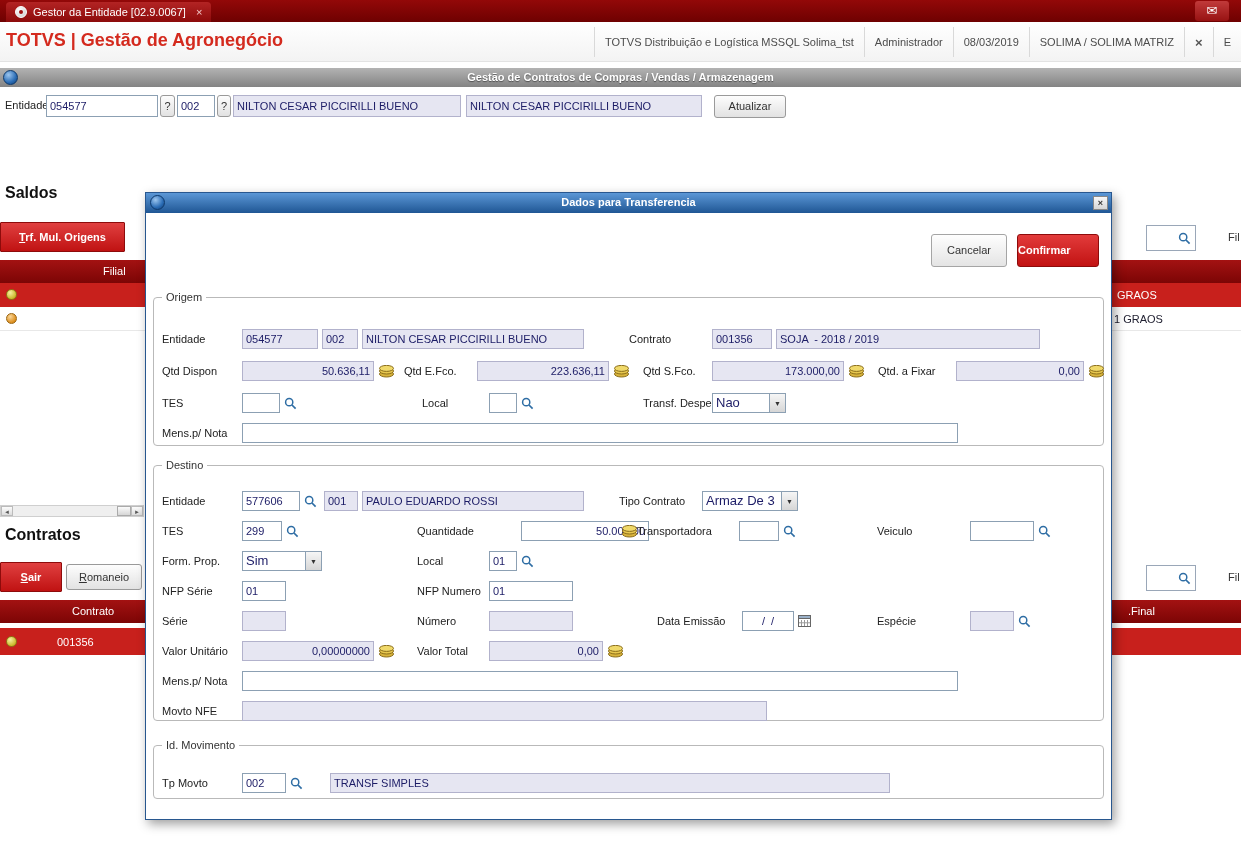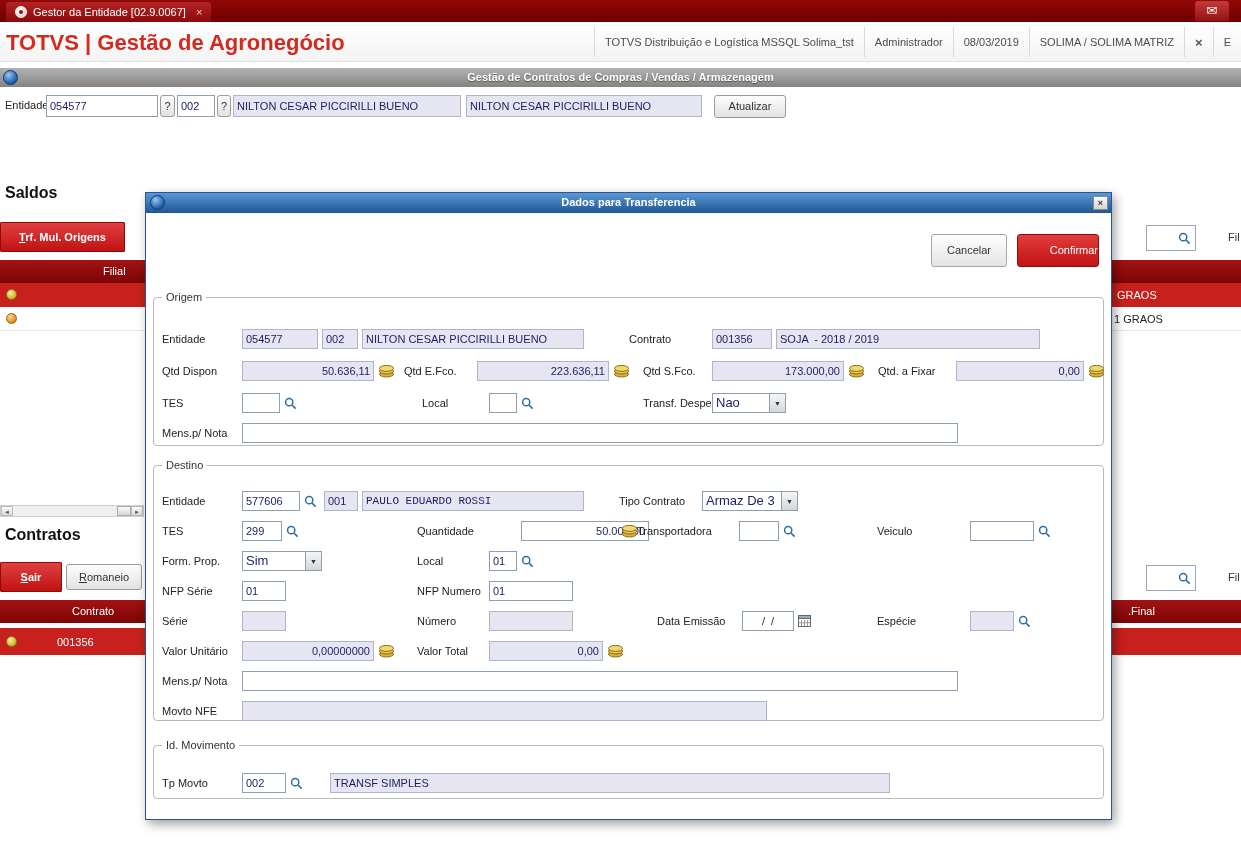--- a/index.html
+++ b/index.html
@@ -16,21 +16,21 @@
   .tab-logo { width:12px; height:12px; border-radius:50%; background:radial-gradient(circle at 35% 30%, #ffffff, #d8d8d8 70%); border:1px solid #fff; position:relative; }
   .tab-logo::after { content:""; position:absolute; left:3px; top:3px; width:4px; height:4px; border-radius:50%; background:#a01010; }
   .tab-close { font-size:11px; color:#f5caca; margin-left:4px; }
   .mail-btn { position:absolute; right:12px; top:1px; width:34px; height:20px;
               background:linear-gradient(#c13a3a,#971212); border-radius:3px;
               color:#fff; font-size:13px; text-align:center; line-height:20px; }
 
   
   .header { position:absolute; left:0; top:22px; width:1241px; height:40px;
             background:linear-gradient(#ffffff,#f3f3f3); border-bottom:1px solid #e3e3e3; }
-  .app-title { position:absolute; left:6px; top:8px; font-size:22px; font-weight:bold; color:#d42a1e; white-space:nowrap; }
+  .app-title { position:absolute; left:6px; top:8px; font-size:18px; font-weight:bold; color:#d42a1e; white-space:nowrap; }
   .header-right { position:absolute; right:0; top:5px; height:30px; display:flex; align-items:stretch; font-size:11px; color:#4c4c4c; }
   .header-right .hitem { display:flex; align-items:center; padding:0 10px; border-left:1px solid #d9d9d9; white-space:nowrap; }
   .hclose { font-size:13px; color:#555; font-weight:bold; }
 
   
   .banner { position:absolute; left:0; top:68px; width:1241px; height:19px;
             background:linear-gradient(#b3b3b3,#838383); color:#fff; font-weight:bold;
             font-size:11px; text-align:center; line-height:19px; text-shadow:0 1px 1px rgba(0,0,0,.45); }
   .blue-orb { position:absolute; width:15px; height:15px; border-radius:50%;
               background:radial-gradient(circle at 35% 30%, #9cc6ef, #2a6cb5 60%, #123f73);
@@ -94,21 +94,21 @@
   .combo-val { flex:1; border:1px solid #8ca0b3; border-right:none; background:#fff;
                font-size:13px; color:#1c1c66; padding:0 3px; line-height:18px; overflow:hidden; white-space:nowrap; }
   .combo-btn { width:17px; background:linear-gradient(#f6f6f6,#d6d6d6); border:1px solid #8ca0b3;
                font-size:7px; color:#333; display:flex; align-items:center; justify-content:center; }
 
   .cancel-btn { position:absolute; left:785px; top:21px; width:76px; height:33px;
                 background:linear-gradient(#fefefe,#e4e4e4); border:1px solid #a5a5a5; border-radius:3px;
                 font-size:11px; color:#333; text-align:center; line-height:31px; }
   .confirm-btn { position:absolute; left:871px; top:21px; width:82px; height:33px;
                  background:linear-gradient(#e23b3b,#c21313); border:1px solid #8e0b0b; border-radius:3px;
-                 font-size:11px; font-weight:normal; color:#fff; text-align:right; line-height:31px; }
+                 font-size:11px; font-weight:bold; color:#fff; text-align:left; line-height:31px; }
 </style>
 </head>
 <body>
 
 <div class="screen">
 
   <div class="topbar">
     <div class="tab">
       <span class="tab-logo"></span>
       <span>Gestor da Entidade [02.9.0067]</span>
@@ -273,21 +273,21 @@
       <fieldset class="box" style="left:7px; top:246px; width:951px; height:262px;">
         <legend>Destino</legend>
 
         <span class="lbl" style="left:8px; top:20px;">Entidade</span>
         <input class="inp" style="left: 88px; top: 20px; width: 58px;" value="577606">
         <svg class="sic" style="left:150px; top:24px;" viewBox="0 0 13 13">
             <circle cx="5.2" cy="5.2" r="3.6" fill="none" stroke="#2e6da4" stroke-width="1.5"></circle>
             <line x1="8" y1="8" x2="11.6" y2="11.6" stroke="#2e6da4" stroke-width="1.7"></line>
           </svg>
         <input class="inp ro" style="left: 170px; top: 20px; width: 34px;" readonly="" value="001">
-        <input class="inp ro" style="left: 208px; top: 20px; width: 222px; font-family: Liberation Mono, monospace;" readonly="" value="PAULO EDUARDO ROSSI">
+        <input class="inp ro" style="left: 208px; top: 20px; width: 222px;" readonly="" value="PAULO EDUARDO ROSSI">
         <span class="lbl" style="left:465px; top:20px;">Tipo Contrato</span>
         <div class="combo" style="left:548px; top:20px; width:96px;">
           <span class="combo-val">Armaz De 3</span>
           <span class="combo-btn">▼</span>
         </div>
 
         <span class="lbl" style="left:8px; top:50px;">TES</span>
         <input class="inp" style="left: 88px; top: 50px; width: 40px;" value="299">
         <svg class="sic" style="left:132px; top:54px;" viewBox="0 0 13 13">
             <circle cx="5.2" cy="5.2" r="3.6" fill="none" stroke="#2e6da4" stroke-width="1.5"></circle>

